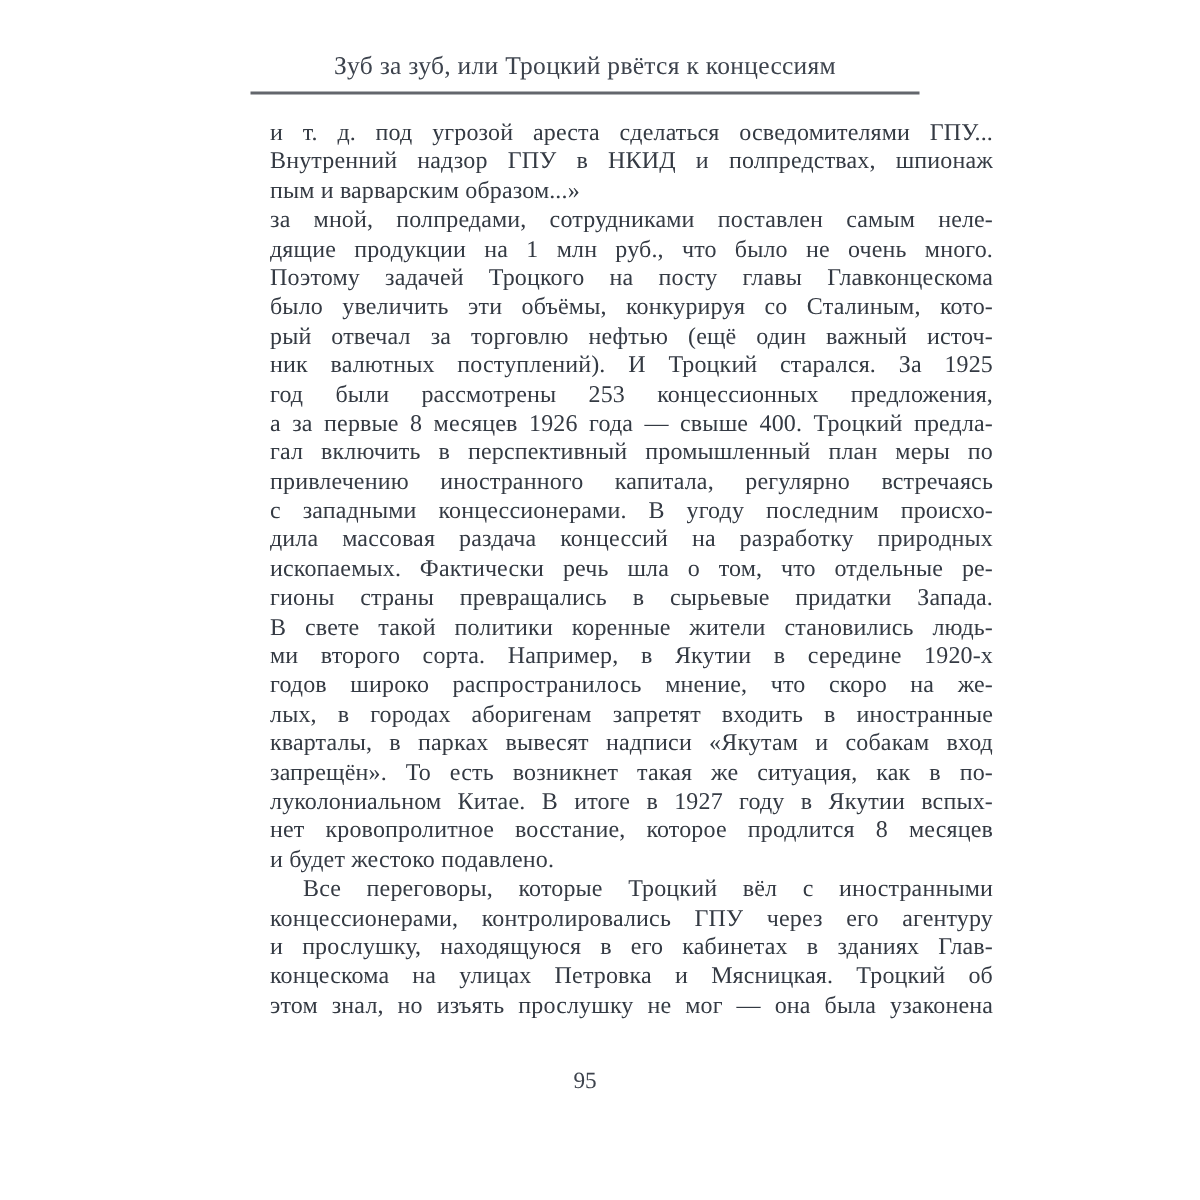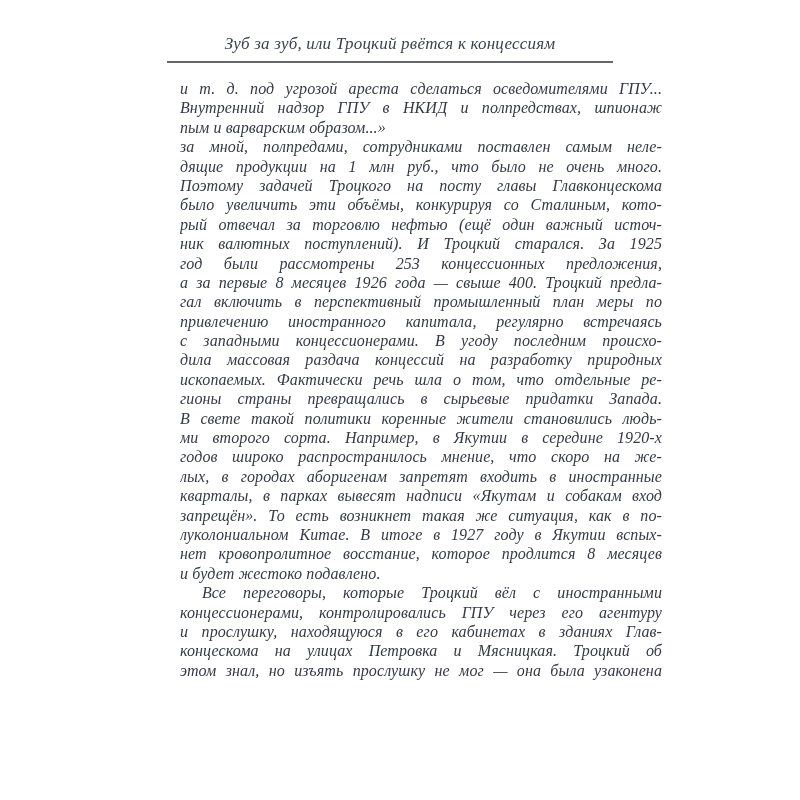--- a/index.html
+++ b/index.html
@@ -8,21 +8,20 @@
     background: #ffffff;
   }
   .page {
     position: relative;
     width: 800px;
     height: 800px;
     background: #ffffff;
     font-family: "Liberation Serif", "DejaVu Serif", serif;
     color: #343a43;
     overflow: hidden;
-    font-style: italic;
   }
   .running-head {
     position: absolute;
     top: 34px;
     left: 167px;
     width: 446px;
     text-align: center;
     font-size: 17px;
     line-height: 20px;
     color: #3d434d;
@@ -112,13 +111,14 @@
         <div class="line no-stretch">и будет жестоко подавлено.</div>
       </div>
       <div class="paragraph">
         <div class="line first-line">Все переговоры, которые Троцкий вёл с иностранными</div>
         <div class="line">концессионерами, контролировались ГПУ через его агентуру</div>
         <div class="line">и прослушку, находящуюся в его кабинетах в зданиях Глав-</div>
         <div class="line">концескома на улицах Петровка и Мясницкая. Троцкий об</div>
         <div class="line">этом знал, но изъять прослушку не мог — она была узаконена</div>
       </div>
     </div>
+  <div class="page-number">95</div>
 </div>
 
 </body></html>

